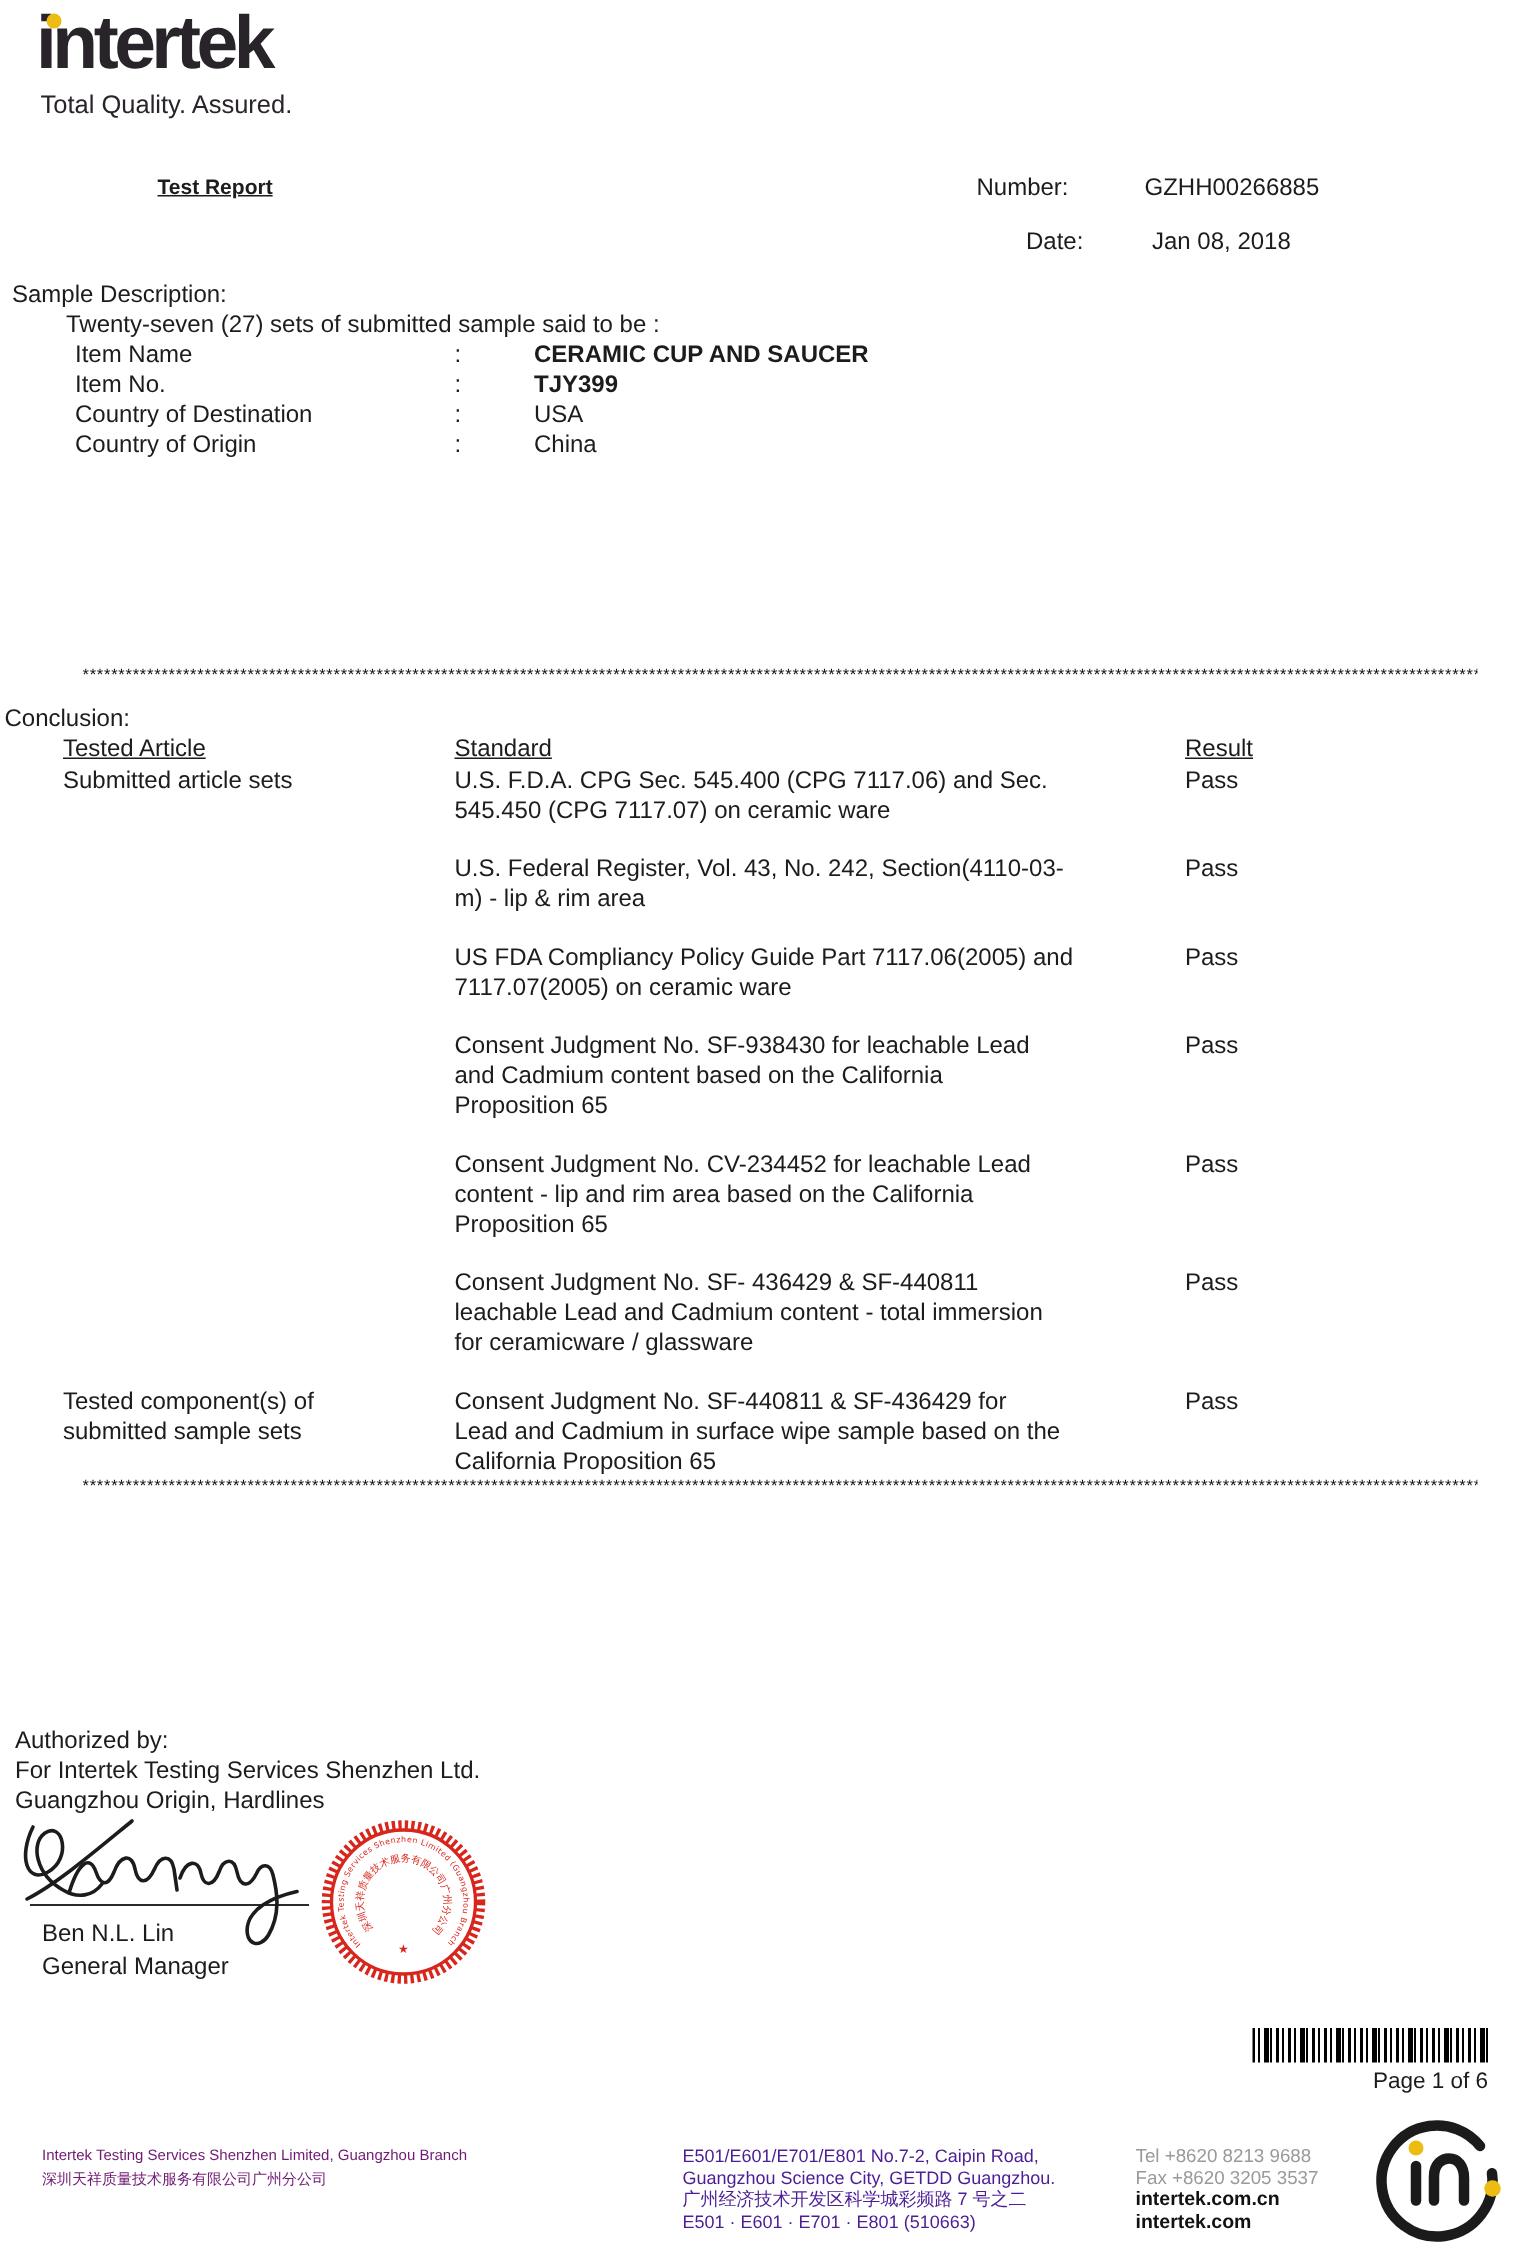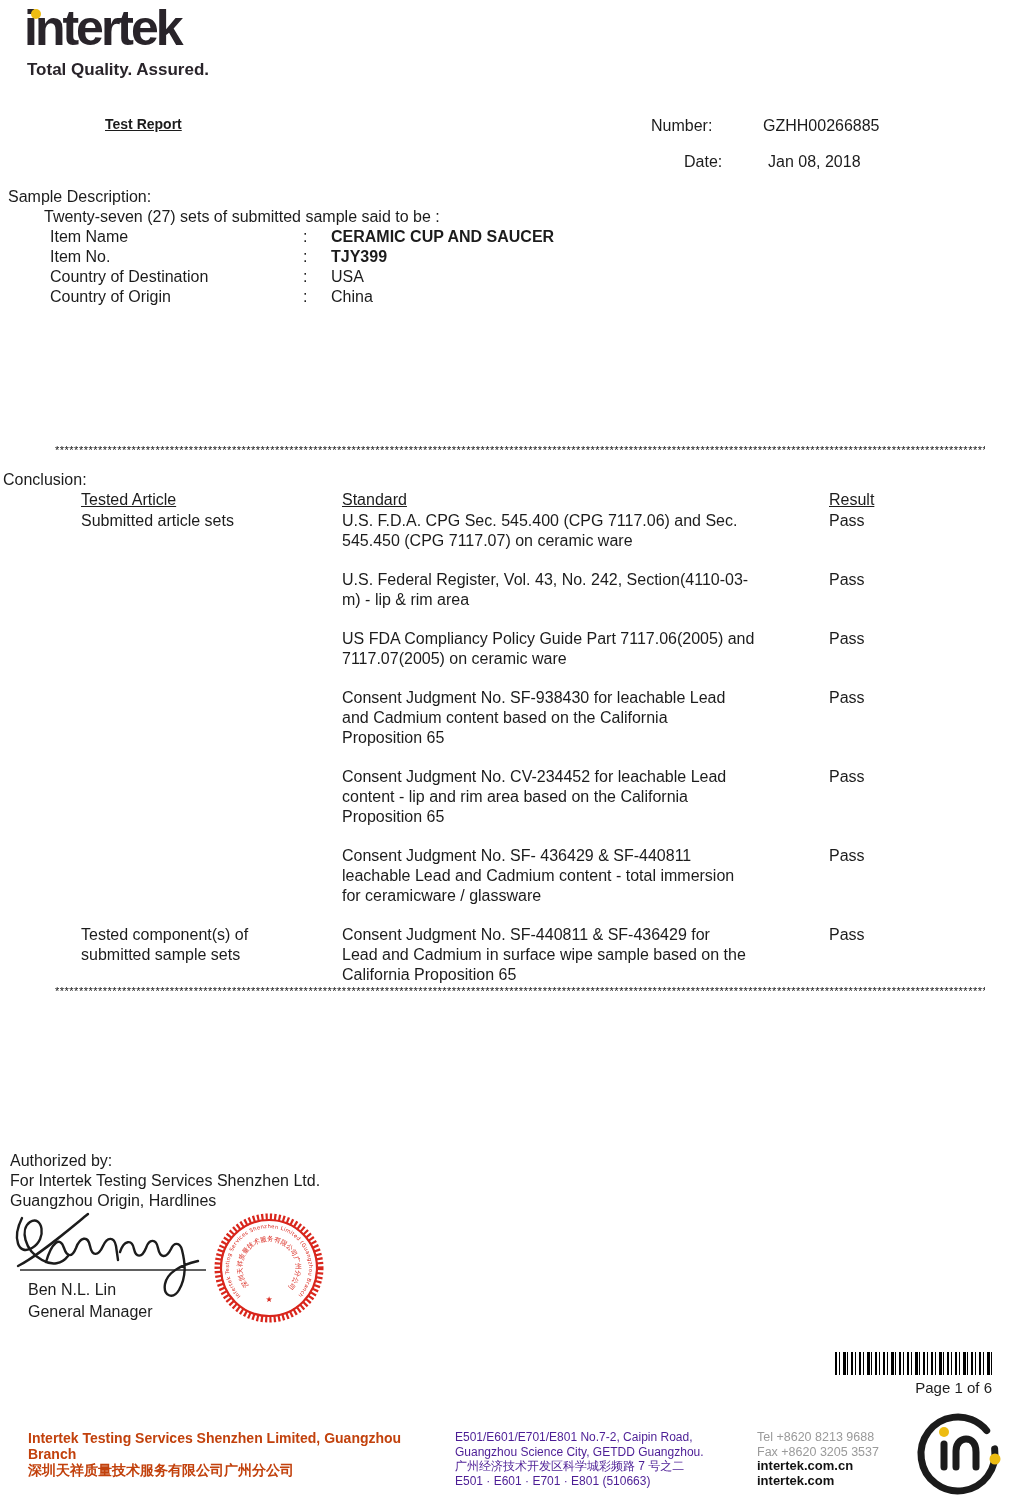--- a/index.html
+++ b/index.html
@@ -5,61 +5,61 @@
   html,body{margin:0;padding:0;background:#ffffff;}
   #page{
     position:relative;width:1011px;height:1500px;background:#fff;overflow:hidden;
     font-family:"Liberation Sans","DejaVu Sans",sans-serif;color:#1c1c1c;
     font-size:16px;line-height:20px;
   }
   .abs{position:absolute;}
   
   .logo-text{left:24px;top:2px;font-size:50px;line-height:52px;font-weight:bold;letter-spacing:-3px;color:#29242a;}
   .logo-dot{left:31px;top:9px;width:10px;height:10px;border-radius:50%;background:#edbc12;}
-  .tagline{left:27px;top:60px;font-size:17px;font-weight:bold;color:#29242a;}
+  .tagline{left:27px;top:60px;font-size:17px;font-weight:normal;color:#29242a;}
   
   .report-title{left:105px;top:114px;font-size:14px;font-weight:bold;text-decoration:underline;}
   .num-label{left:651px;top:116px;}
   .num-value{left:763px;top:116px;}
   .date-label{left:684px;top:152px;}
   .date-value{left:768px;top:152px;}
   
   .sd-title{left:8px;top:187px;}
   .sd-intro{left:44px;top:207px;}
   .sd-fields{left:0;top:227px;width:860px;}
   .sd-row{position:relative;height:20px;}
   .sd-label{position:absolute;left:50px;}
   .sd-colon{position:absolute;left:303px;}
-  .sd-value{position:absolute;left:331px;text-align:center;}
+  .sd-value{position:absolute;left:356px;text-align:center;}
   .sd-bold .sd-value{font-weight:bold;}
   
   .sep{left:55px;width:930px;height:14px;overflow:hidden;white-space:nowrap;font-size:11px;letter-spacing:0.5px;color:#111;}
   .sep1{top:440px;}
   .sep2{top:981px;}
   
   .concl-title{left:3px;top:470px;}
   .concl-table{left:42px;top:490px;width:950px;}
-  .c-grid{display:grid;grid-template-columns:261px 487px 1fr;margin-left:39px;}
+  .c-grid{display:grid;grid-template-columns:261px 487px 1fr;}
   .c-head{height:21px;}
   .c-head span{text-decoration:underline;}
   .c-row{margin-bottom:19px;}
   .c-std{width:470px;white-space:pre-line;}
   .c-art{white-space:pre-line;}
   
   .auth-block{left:10px;top:1151px;line-height:20px;}
   .signer-name{left:28px;top:1280px;}
   .signer-title{left:28px;top:1302px;}
   .signature{left:8px;top:1202px;}
   .stamp{left:213px;top:1212px;}
   
   .barcode{left:835px;top:1352px;width:157px;height:23px;
     background:repeating-linear-gradient(90deg,#000 0 2px,#fff 2px 4px,#000 4px 5px,#fff 5px 8px,#000 8px 11px,#fff 11px 12px,#000 12px 13px,#fff 13px 16px,#000 16px 18px,#fff 18px 20px,#000 20px 21px,#fff 21px 24px);}
   .page-indicator{left:835px;top:1378px;width:157px;text-align:right;font-size:15px;}
   
-  .f-col1{left:28px;top:1430px;width:410px;font-size:14px;line-height:16px;font-weight:bold;color:#c2410c;}
+  .f-col1{left:28px;top:1430px;width:410px;font-size:10px;line-height:16px;font-weight:normal;color:#701a75;}
   .f-col2{left:455px;top:1430px;width:295px;font-size:12px;line-height:14.5px;color:#4c1d95;}
   .f-col3{left:757px;top:1430px;width:150px;font-size:12.5px;line-height:14.5px;color:#9a9a9a;}
   .f-col3 .site{color:#111;font-weight:bold;font-size:13px;}
   .in-logo{left:912px;top:1406px;}
 </style>
 </head>
 <body>
 
 <div id="page">
 

